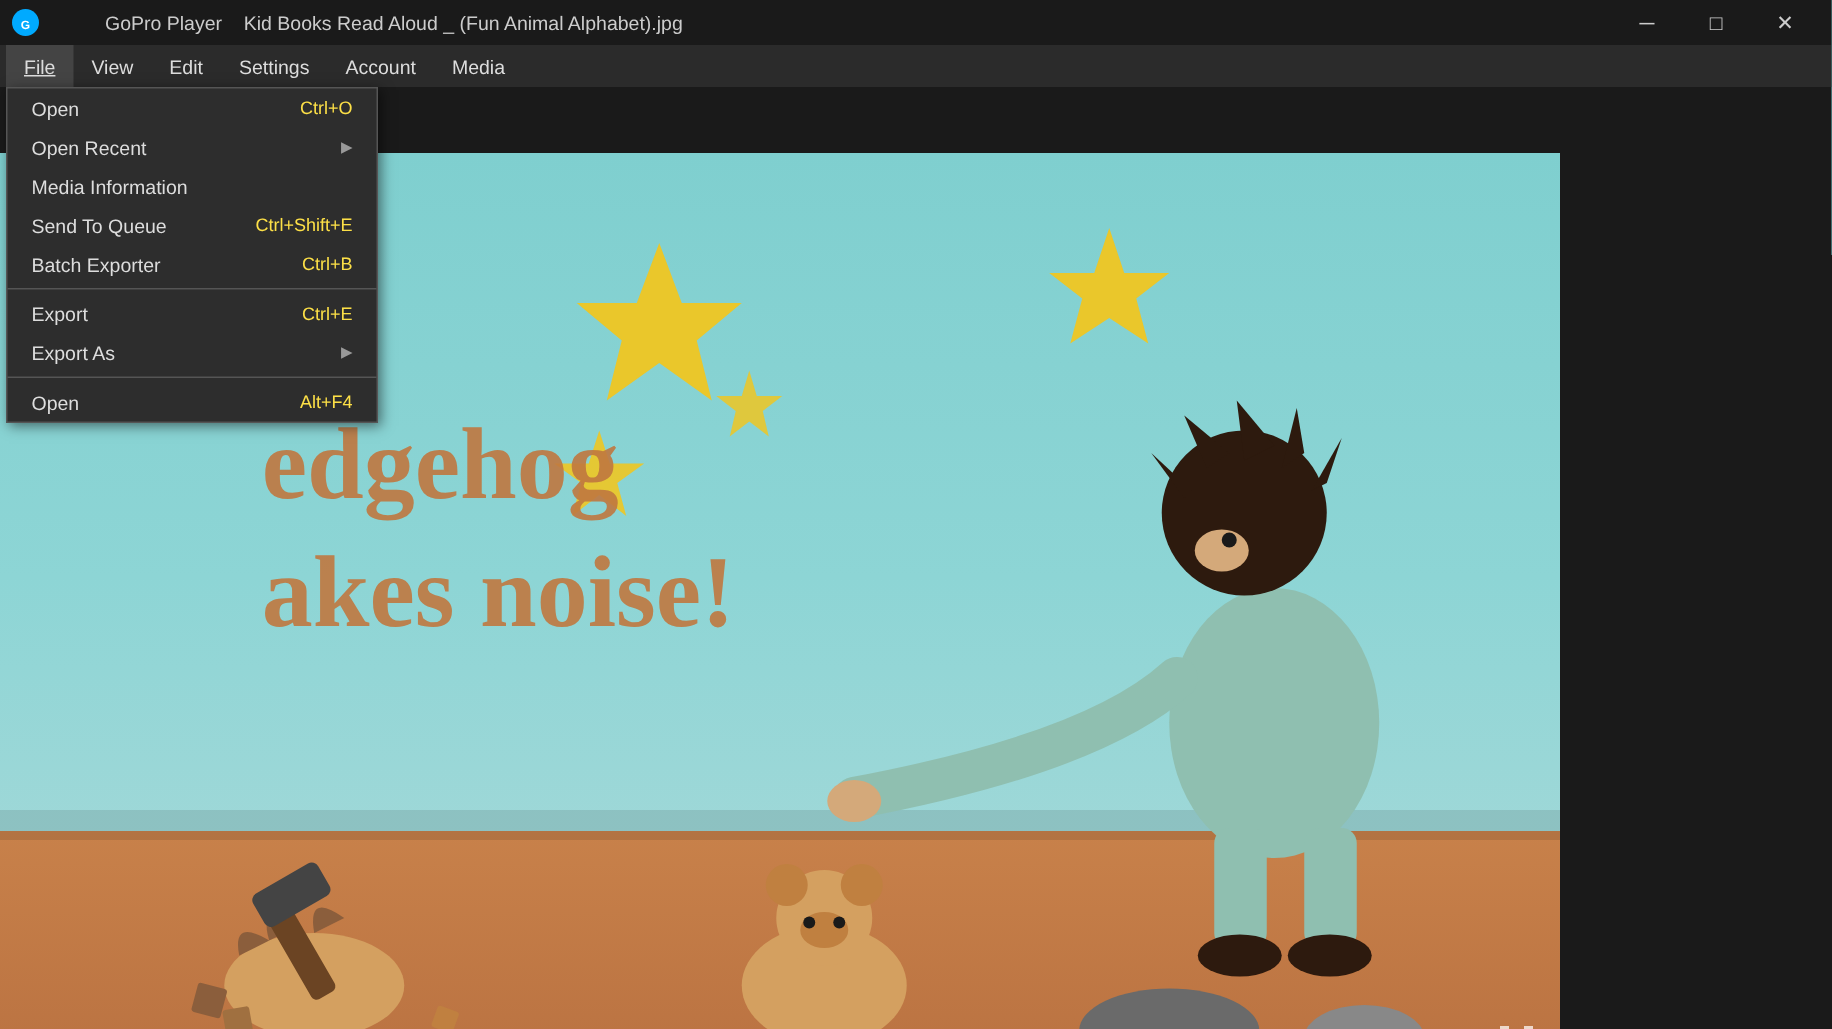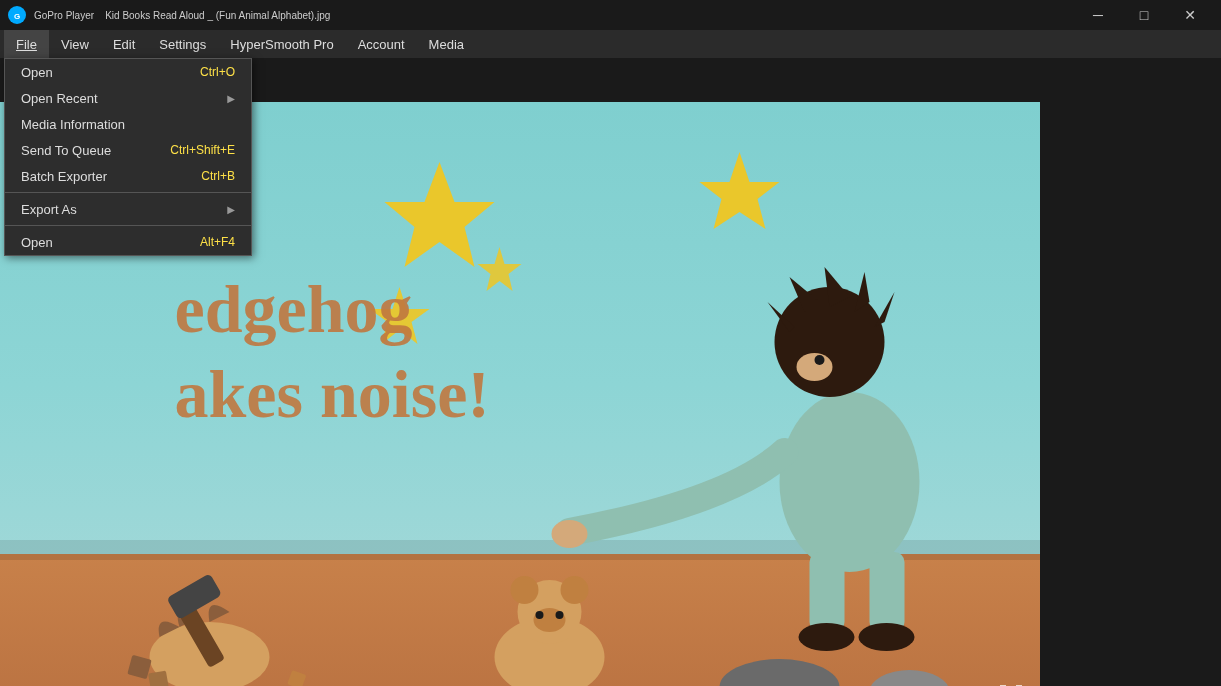--- a/index.html
+++ b/index.html
@@ -30,22 +30,23 @@
       border-radius: 50%;
       display: flex;
       align-items: center;
       justify-content: center;
       font-size: 10px;
       color: white;
       font-weight: bold;
     }
     .title-bar-text {
       flex: 1;
-      font-size: 10px;
+      font-size: 13px;
       color: #ccc;
+      margin-left: 36px;
     }
     .title-bar-controls {
       display: flex;
       gap: 0;
     }
     .title-btn {
       width: 46px;
       height: 30px;
       display: flex;
       align-items: center;
@@ -235,20 +236,24 @@
         <span class="shortcut">Ctrl+Shift+E</span>
       </div>
 
       <div class="dropdown-item">
         <span>Batch Exporter</span>
         <span class="shortcut">Ctrl+B</span>
       </div>
 
       <div class="dropdown-separator"></div>
 
+      <div class="dropdown-item">
+        <span>Export</span>
+        <span class="shortcut">Ctrl+E</span>
+      </div>
 
       <div class="dropdown-item">
         <span>Export As</span>
         <span class="arrow">▶</span>
       </div>
 
       <div class="dropdown-separator"></div>
 
       <div class="dropdown-item">
         <span>Open</span>
@@ -257,23 +262,20 @@
     </div>
   </div>
   <div class="menu-item">
     <span>View</span>
   </div>
   <div class="menu-item">
     <span>Edit</span>
   </div>
   <div class="menu-item">
     <span>Settings</span>
-  </div>
-  <div class="menu-item">
-    <span>HyperSmooth Pro</span>
   </div>
   <div class="menu-item">
     <span>Account</span>
   </div>
   <div class="menu-item">
     <span>Media</span>
   </div>
 </div>
 
 <div class="main-content">

